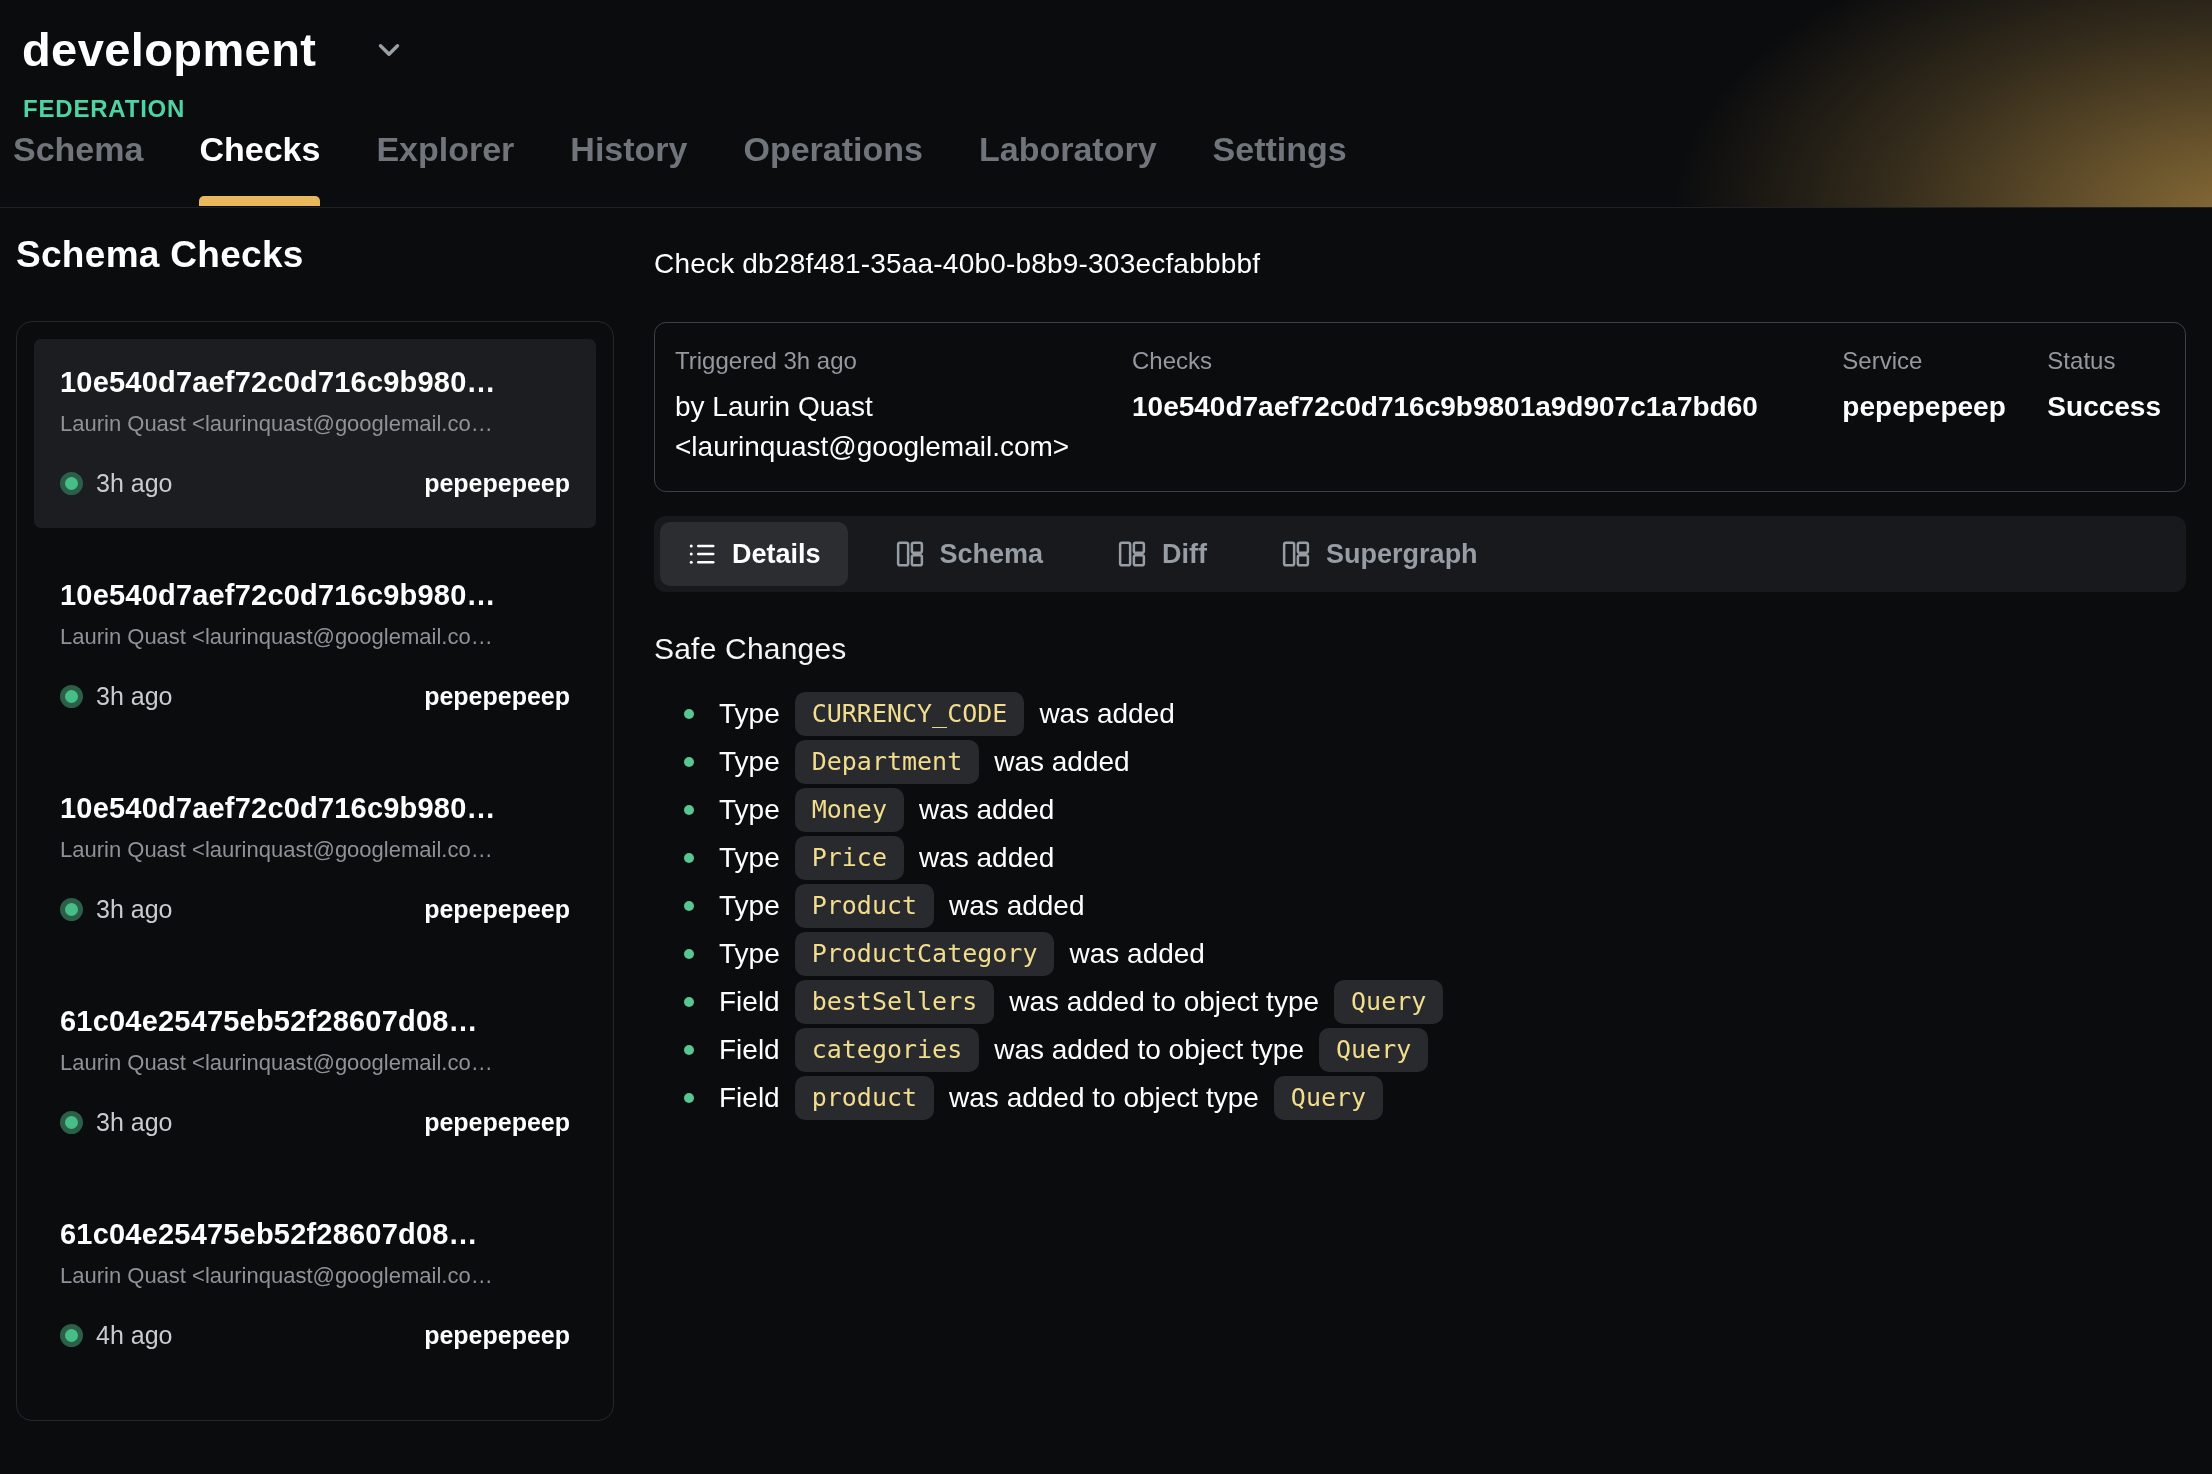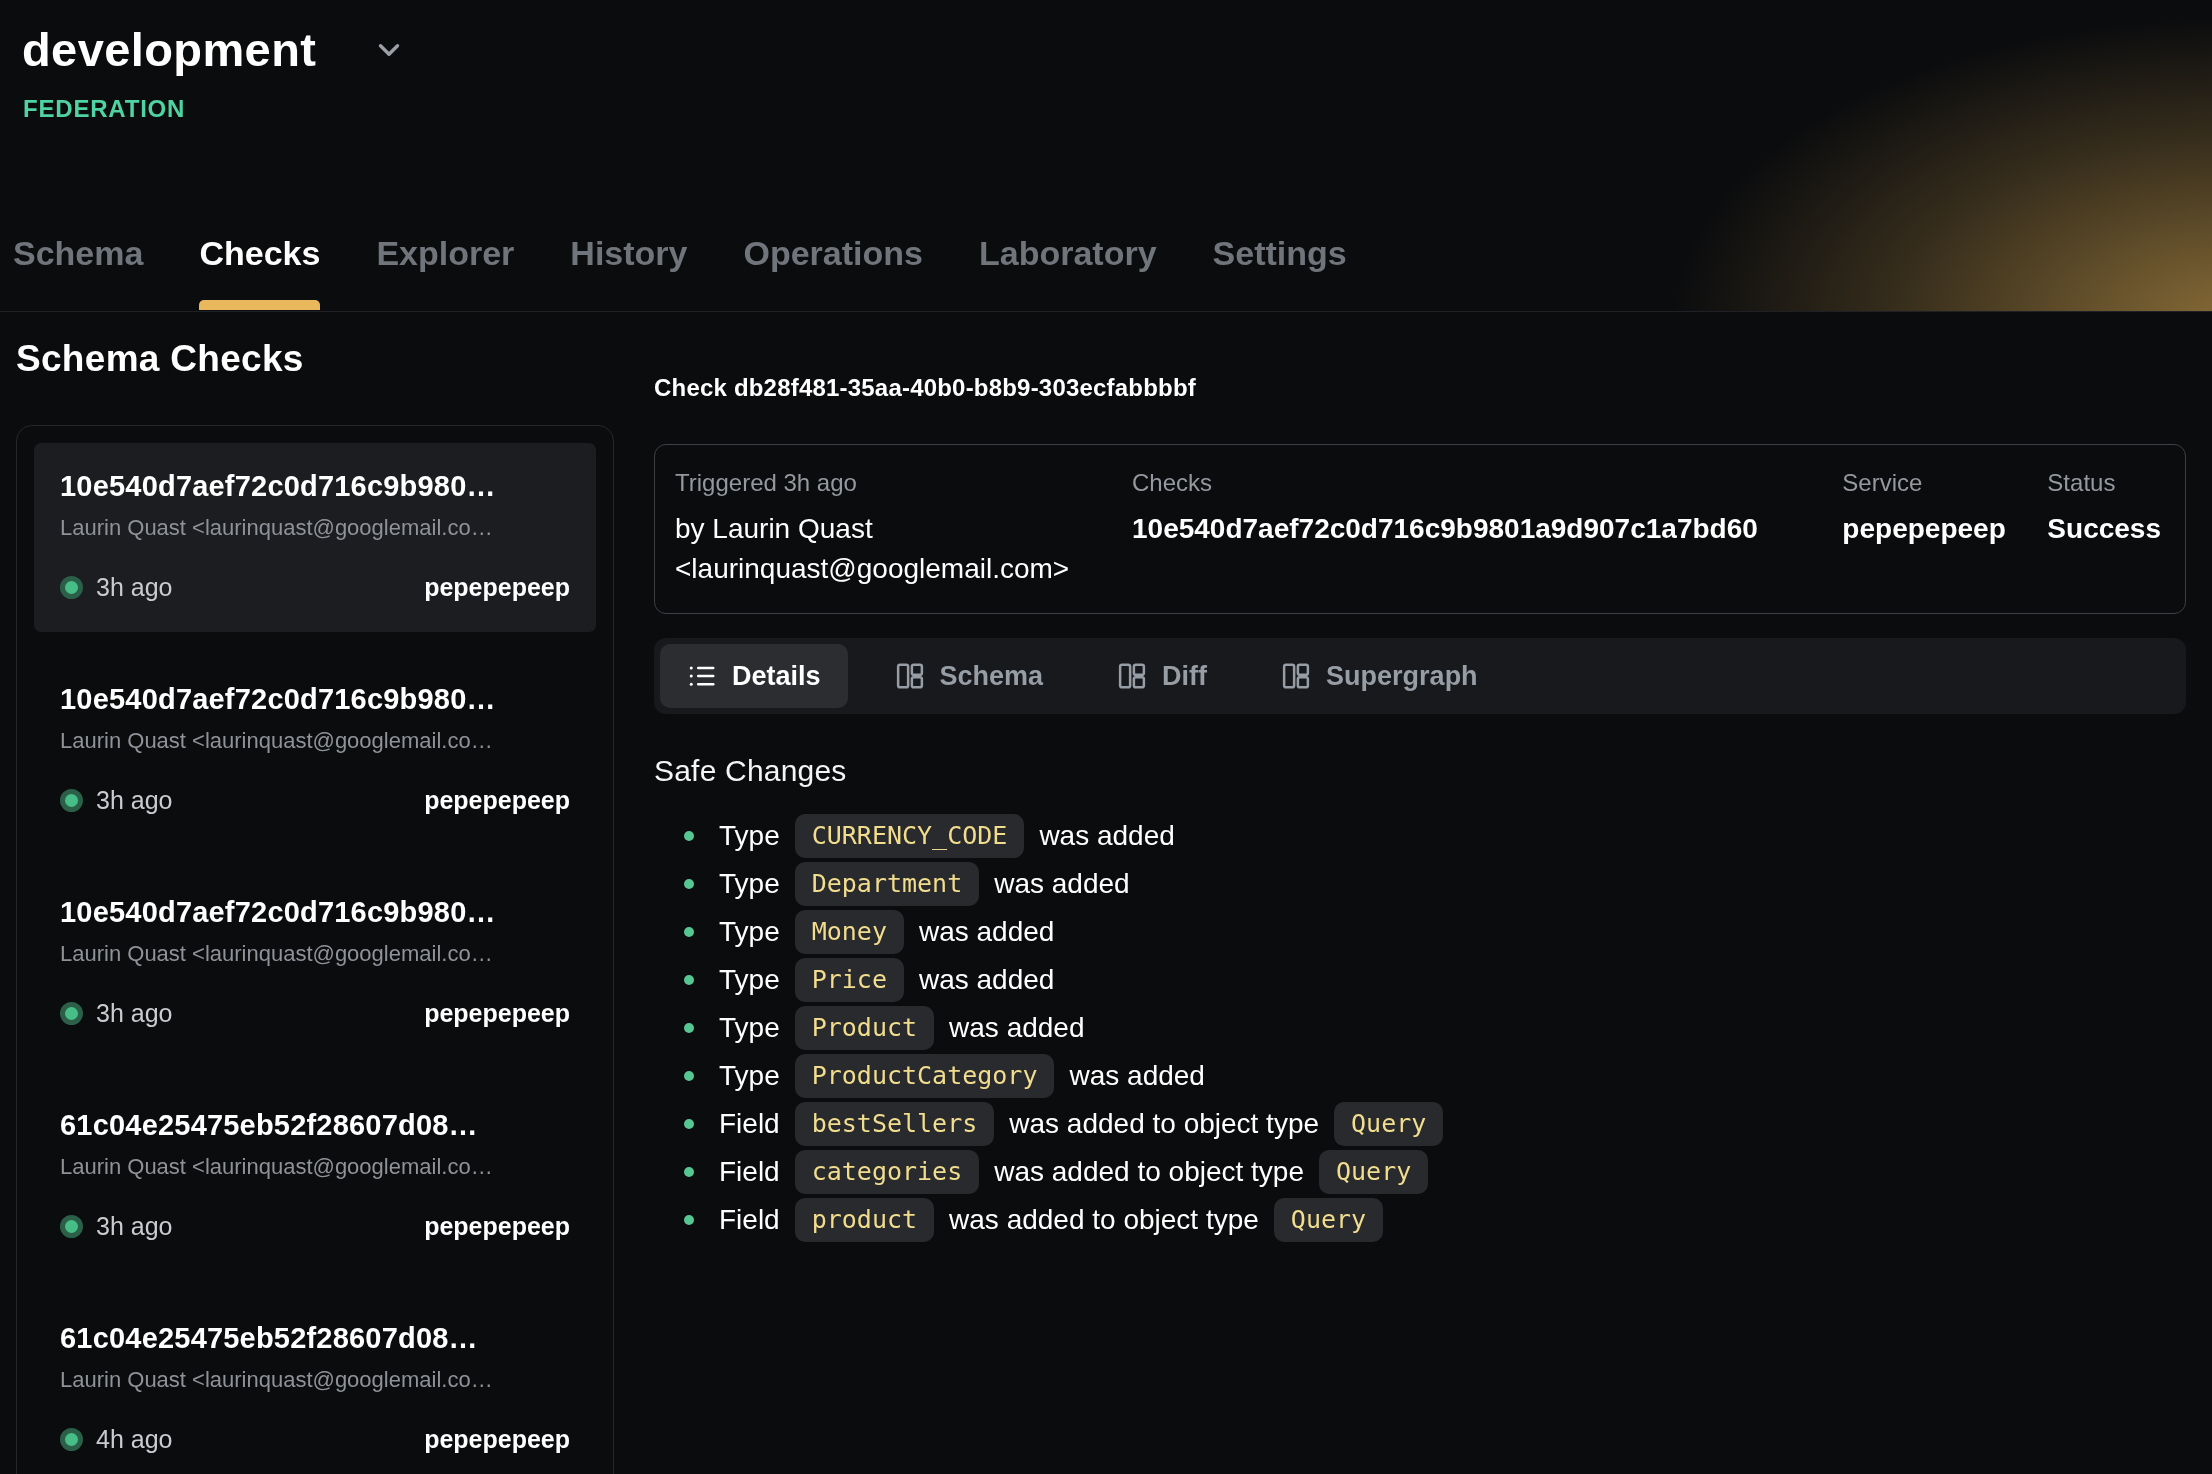--- a/index.html
+++ b/index.html
@@ -7,21 +7,21 @@
   body {
     background:var(--page-bg,#0b0c0e);
     color:#fff;
     font-family:"Liberation Sans", sans-serif;
     overflow:hidden;
   }
   .page { width:2212px; height:1474px; overflow:hidden; position:relative; }
 
   
   header {
-    position:relative; height:312px;
+    position:relative; height:208px;
     background:
       radial-gradient(780px 420px at 101% 103%, rgba(236,184,87,.55), rgba(236,184,87,.18) 45%, rgba(236,184,87,0) 72%),
       var(--page-bg,#0b0c0e);
     border-bottom:1px solid var(--header-border,#1f2126);
   }
   .title-row { display:flex; align-items:center; padding:22px 0 0 22px; }
   .title-row h1 { font-size:47px; font-weight:800; letter-spacing:.4px; }
   .chev { margin-left:56px; display:flex; align-items:center; cursor:pointer; }
   .fed { margin:18px 0 0 23px; font-size:24px; font-weight:700; letter-spacing:.8px; color:var(--federation,#4fd3a2); }
   nav { position:absolute; left:13px; bottom:0; display:flex; gap:56px; }
@@ -53,21 +53,21 @@
   .ci-time { display:flex; align-items:center; gap:13px; font-size:25px; color:var(--time-gray,#c9cbcf); }
   .dot {
     width:13px; height:13px; border-radius:50%; flex:none;
     background:var(--dot-inner,#47bd88); border:5px solid var(--dot-ring,#2b5f48);
     box-sizing:content-box;
   }
   .ci-service { font-size:25px; font-weight:700; color:#fff; }
 
   
   main { flex:1; min-width:0; margin-left:40px; }
-  main h2 { margin-top:62px; font-size:24px; font-weight:700; letter-spacing:.2px; }
+  main h2 { margin-top:40px; font-size:28px; font-weight:400; letter-spacing:.2px; }
   .summary {
     margin-top:42px; border:1px solid var(--box-border,#3c4046); border-radius:12px;
     padding:24px 24px 24px 20px; display:flex; align-items:flex-start;
   }
   .sum-col .lbl { font-size:24px; color:var(--label-gray,#94989f); margin-bottom:12px; font-weight:500; }
   .sum-col .val { font-size:28px; line-height:40px; font-weight:500; }
   .sum-col .val.bold { font-weight:700; }
   .c1 { width:457px; flex:none; }
   .c2 { flex:1; min-width:0; }
   .c3 { width:205px; flex:none; }

